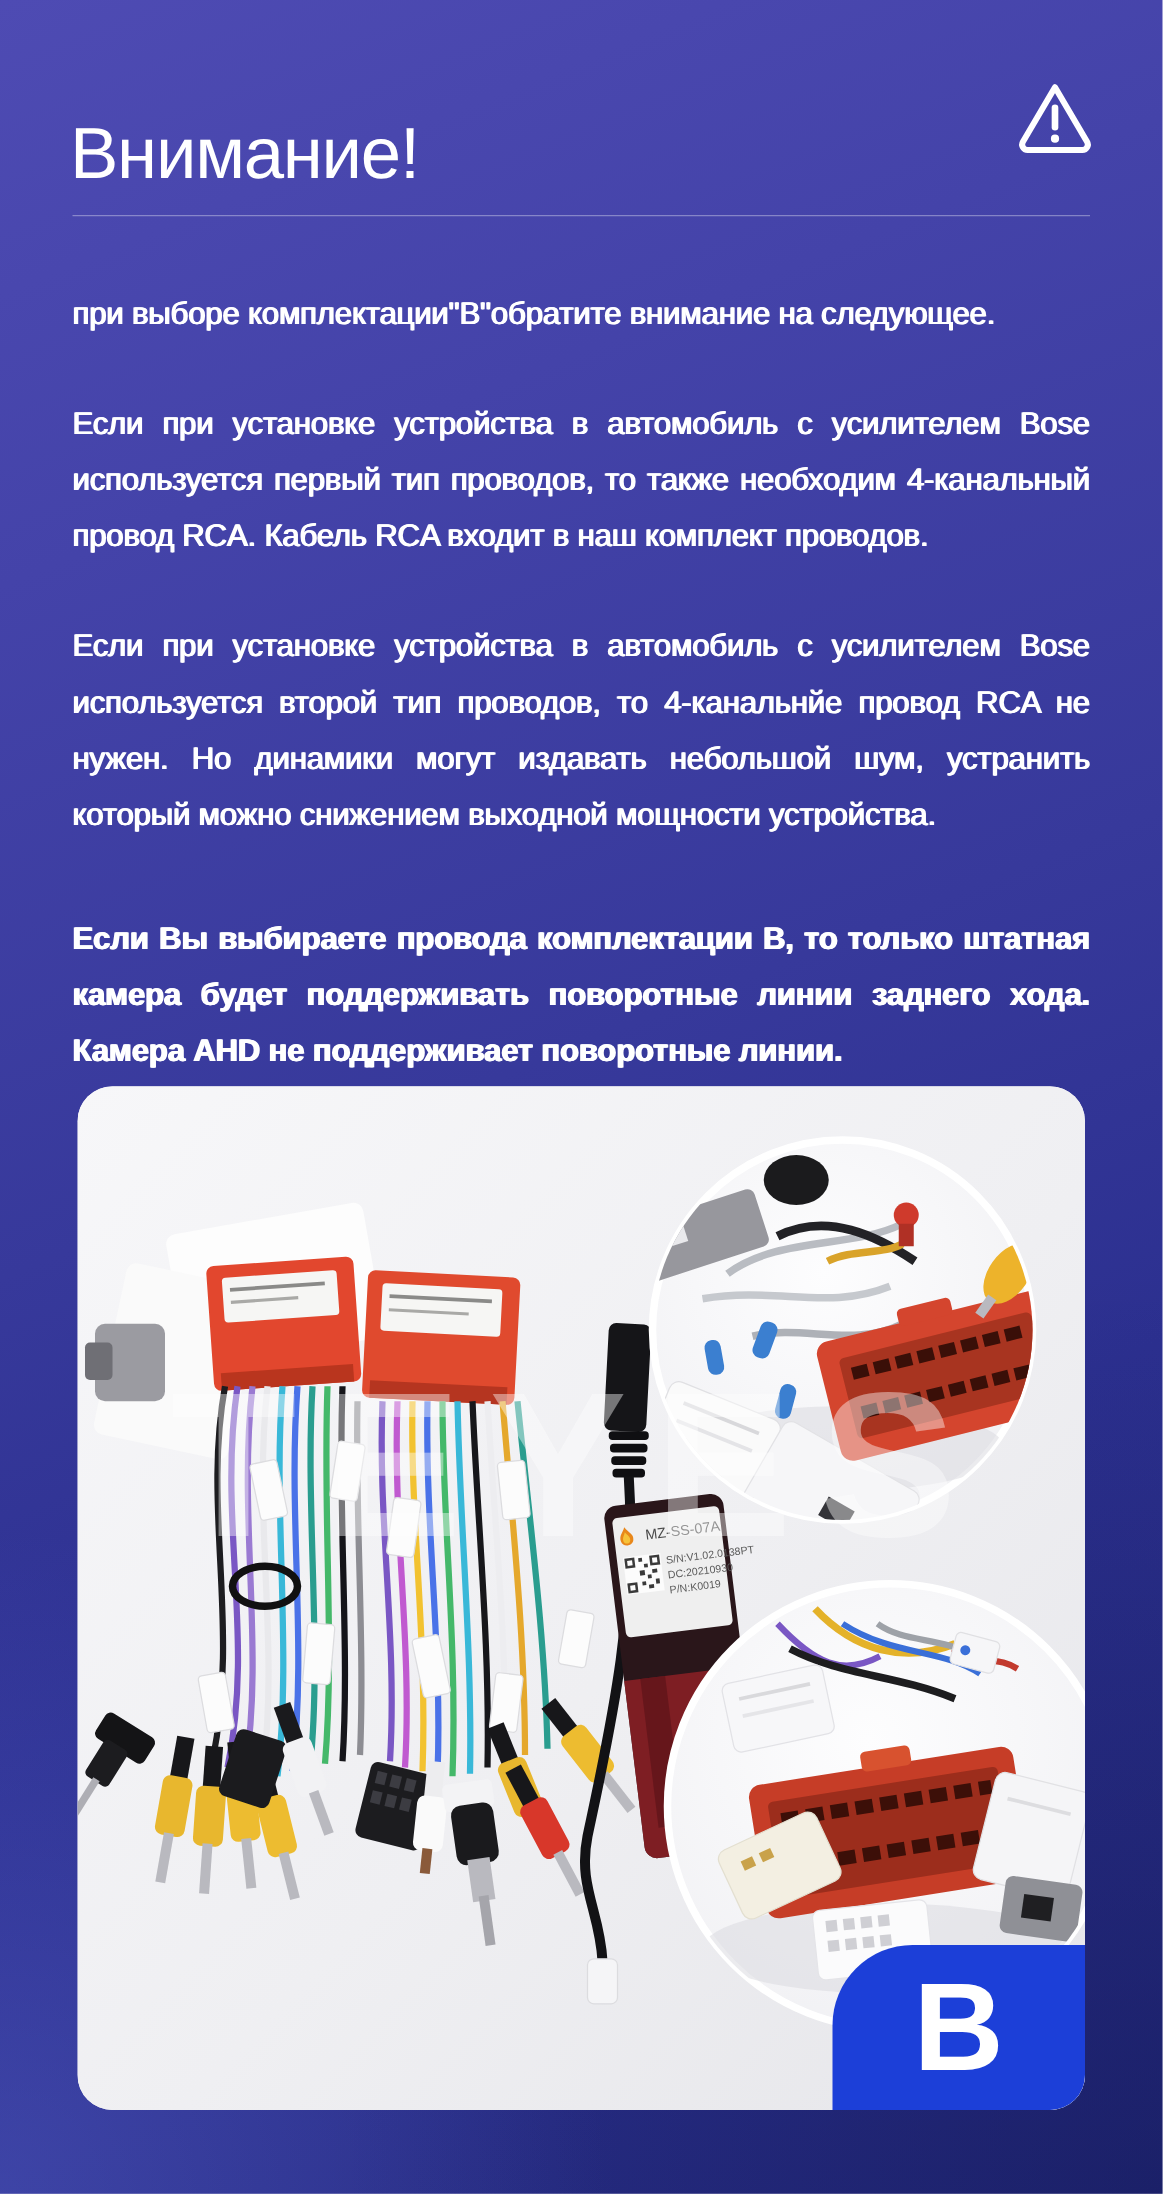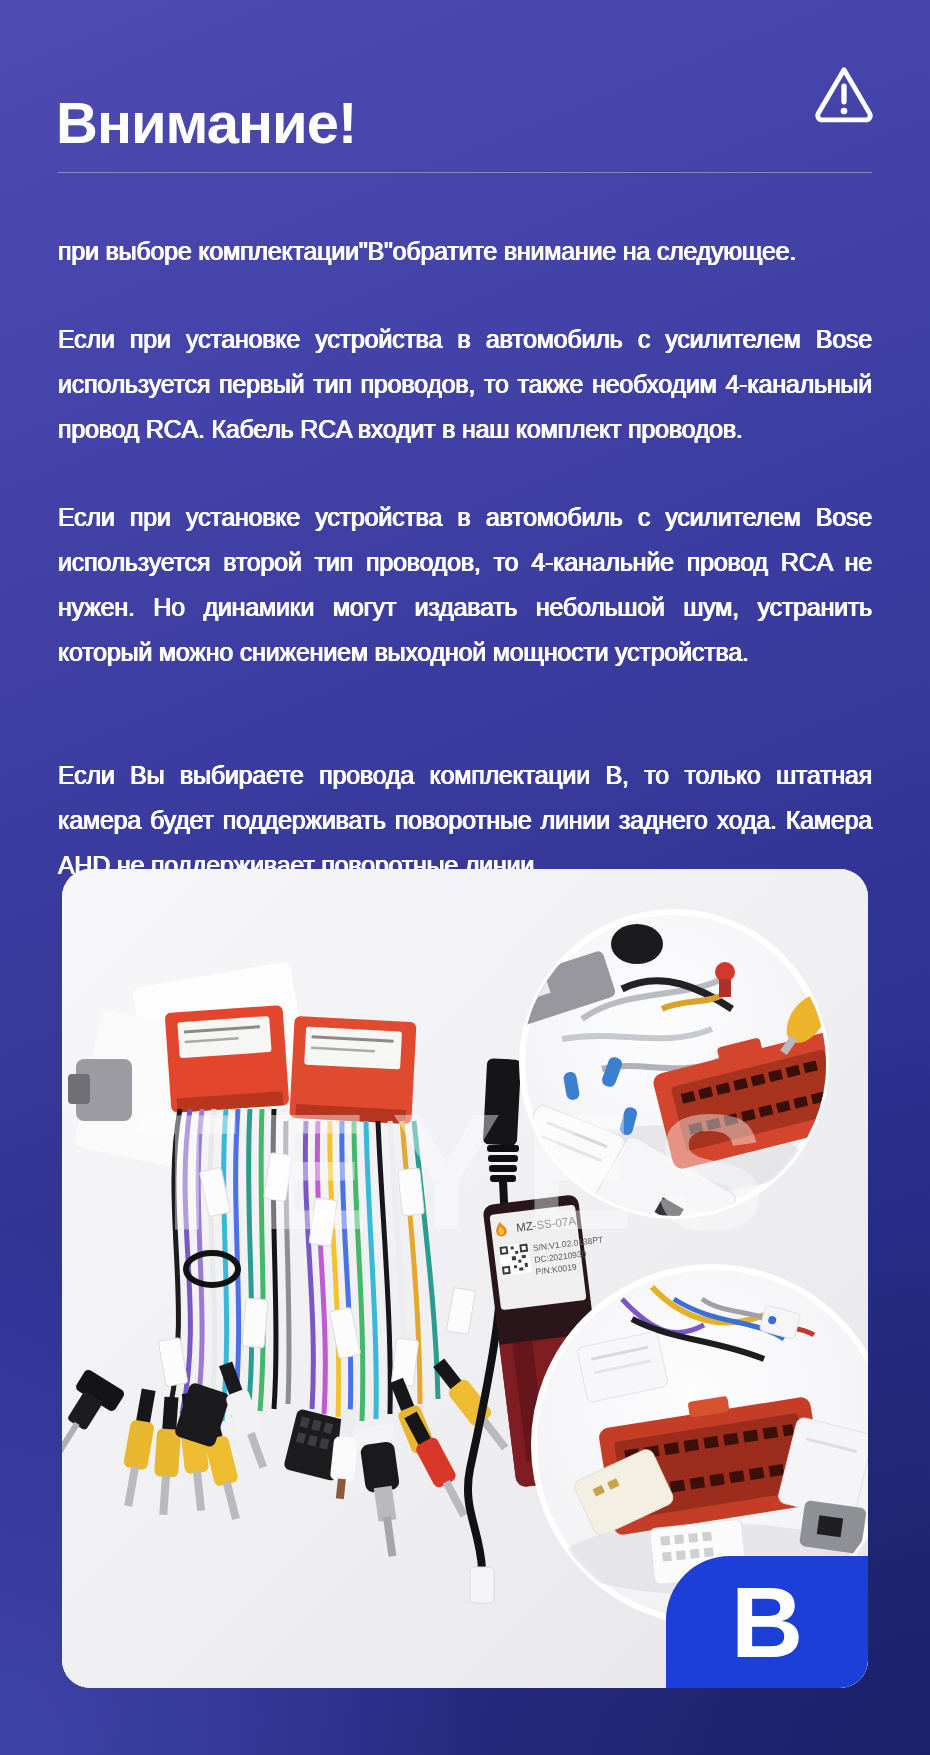--- a/index.html
+++ b/index.html
@@ -6,34 +6,34 @@
   body{
     width:930px;height:1755px;position:relative;overflow:hidden;
     font-family:"Liberation Sans", sans-serif;
     background:
       radial-gradient(95% 55% at 0% 100%, rgba(110,120,235,0.30), rgba(110,120,235,0) 55%),
       radial-gradient(120% 70% at 100% 100%, rgba(8,12,60,0.35), rgba(8,12,60,0) 60%),
       linear-gradient(158deg,#4e4bb3 0%,#4443a9 22%,#37399b 48%,#2c3090 68%,#252b80 100%);
   }
   .page-title{
     position:absolute;left:56px;top:50px;
-    color:#ffffff;font-size:58px;font-weight:bold;letter-spacing:-1px;
+    color:#ffffff;font-size:58px;font-weight:normal;letter-spacing:-1px;
   }
   .warn-icon{position:absolute;left:813px;top:64px;width:62px;height:60px;}
   .divider{position:absolute;left:58px;top:172px;width:814px;height:1px;background:rgba(255,255,255,0.35);}
   .para{
     position:absolute;left:58px;width:814px;
     color:#ffffff;font-size:25px;line-height:45px;
     text-align:justify;letter-spacing:-0.2px;
     text-shadow:0.6px 0 0 currentColor,-0.6px 0 0 currentColor;
   }
   .p1{top:204px;white-space:nowrap;text-align:left;}
   .p2{top:292px;}
   .p3{top:470px;}
-  .p4{top:728px;}
+  .p4{top:704px;font-weight:bold;}
   .photo-card{
     position:absolute;left:62px;top:869px;width:806px;height:819px;
     background:#f2f2f4;border-radius:28px;overflow:hidden;
   }
   .photo-card svg{display:block;width:100%;height:100%;}
   .variant-badge{
     position:absolute;right:0;bottom:0;width:202px;height:132px;
     background:#1c3fd8;border-radius:64px 0 26px 0;
     display:flex;align-items:center;justify-content:center;
     color:#ffffff;font-size:100px;font-weight:bold;

